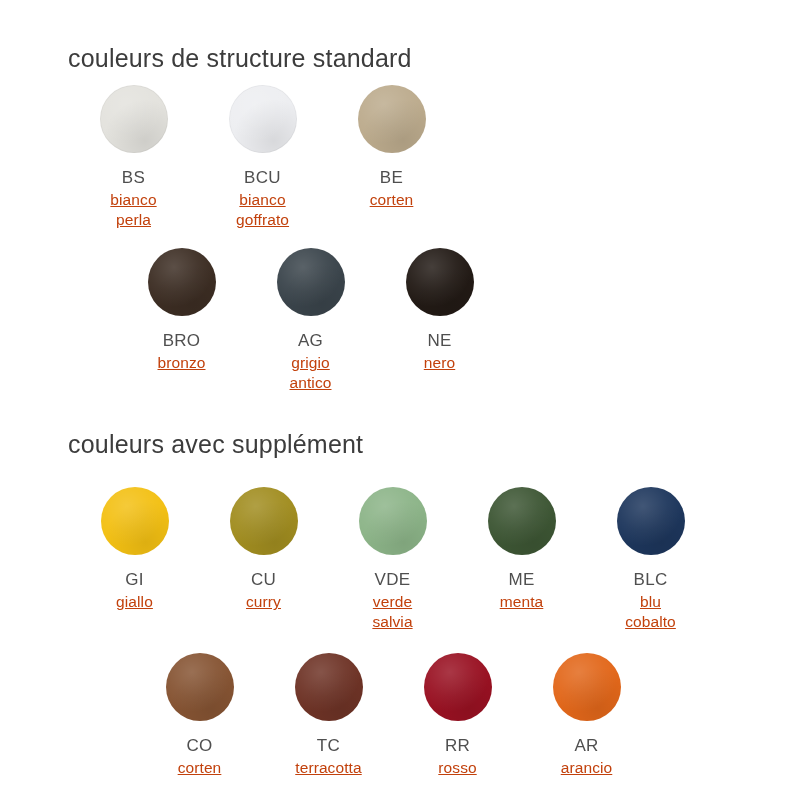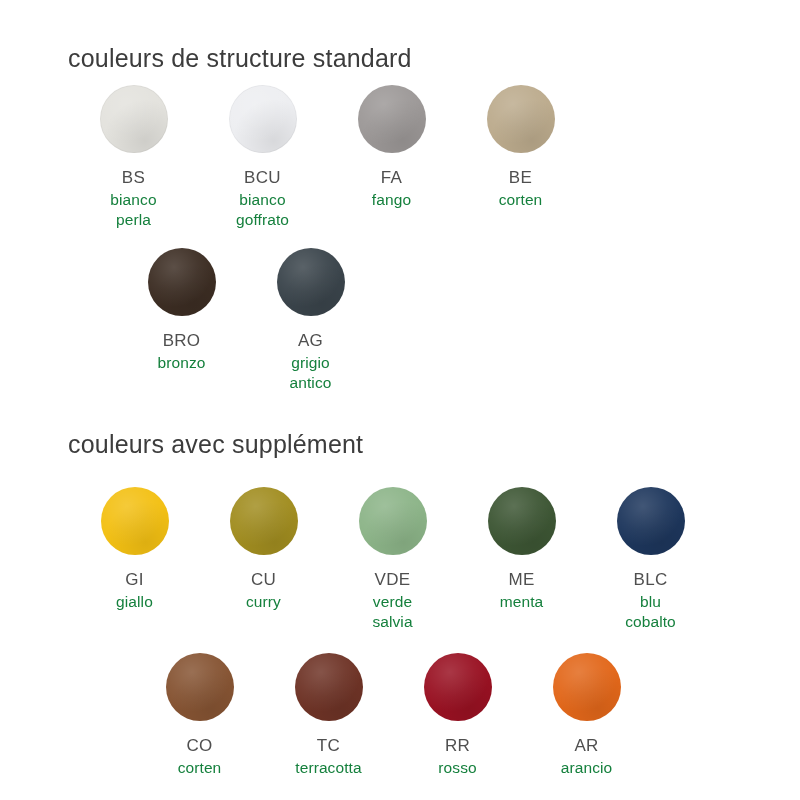--- a/index.html
+++ b/index.html
@@ -75,23 +75,24 @@
     text-align: center;
     line-height: 1.26;
   }
   .code {
     font-size: 17px;
     color: #4f4f4f;
     letter-spacing: 0.3px;
   }
   .name {
     font-size: 15.5px;
-    color: #15803d;
+    color: #c2410c;
     letter-spacing: 0.1px;
     margin-top: 2px;
+    text-decoration: underline;
   }
   .name-line { display: block; }
 </style>
 </head>
 <body>
 
 <div class="page">
 
   <div class="section-title" id="title-standard">couleurs de structure standard</div>
 
@@ -110,29 +111,20 @@
         <div class="dot pale" style="background-color: rgb(237, 238, 241);"></div>
         <div class="labels">
           <div class="code">BCU</div>
           <div class="name">
             <span class="name-line">bianco</span>
             <span class="name-line">goffrato</span>
           </div>
         </div>
       </div>
       <div class="swatch-cell">
-        <div class="dot" style="background-color: rgb(156, 152, 151);"></div>
-        <div class="labels">
-          <div class="code">FA</div>
-          <div class="name">
-            <span class="name-line">fango</span>
-          </div>
-        </div>
-      </div>
-      <div class="swatch-cell">
         <div class="dot" style="background-color: rgb(188, 171, 141);"></div>
         <div class="labels">
           <div class="code">BE</div>
           <div class="name">
             <span class="name-line">corten</span>
           </div>
         </div>
       </div>
     </div>
 
@@ -149,20 +141,29 @@
       <div class="swatch-cell">
         <div class="dot" style="background-color: rgb(58, 68, 75);"></div>
         <div class="labels">
           <div class="code">AG</div>
           <div class="name">
             <span class="name-line">grigio</span>
             <span class="name-line">antico</span>
           </div>
         </div>
       </div>
+      <div class="swatch-cell">
+        <div class="dot" style="background-color: rgb(34, 26, 21);"></div>
+        <div class="labels">
+          <div class="code">NE</div>
+          <div class="name">
+            <span class="name-line">nero</span>
+          </div>
+        </div>
+      </div>
     </div>
 
   <div class="section-title" id="title-supplement">couleurs avec supplément</div>
 
   <div class="swatch-row row-c" id="row-supplement-1">
       <div class="swatch-cell">
         <div class="dot" style="background-color: rgb(243, 192, 19);"></div>
         <div class="labels">
           <div class="code">GI</div>
           <div class="name">

